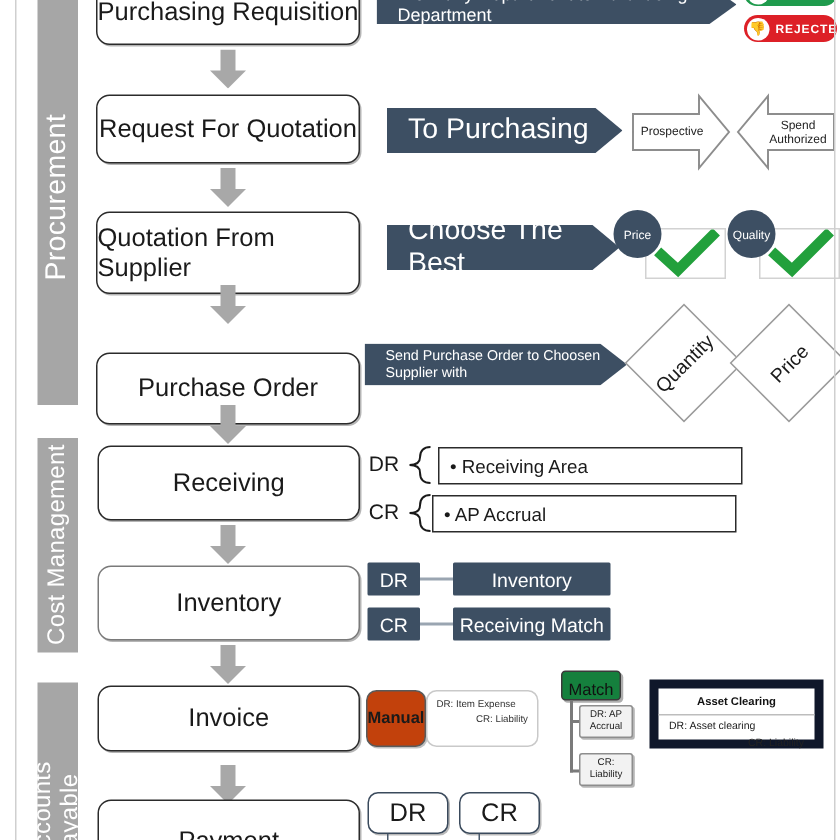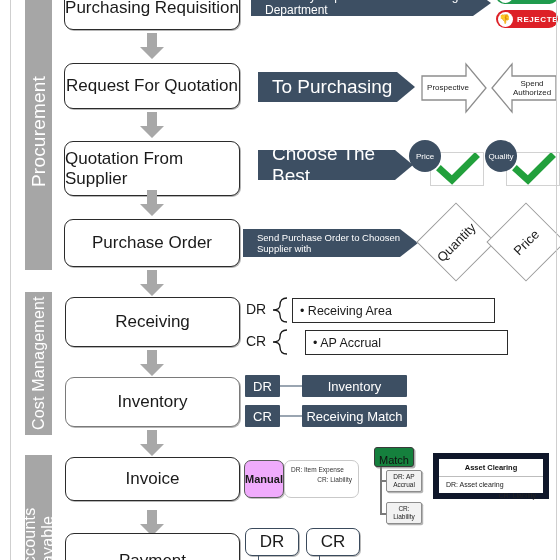--- a/index.html
+++ b/index.html
@@ -119,21 +119,21 @@
   
   .dblock{
     position:absolute;background:#3d4f63;color:#fff;
     display:flex;align-items:center;justify-content:center;
     font-size:13px;box-sizing:border-box;border-radius:1px;
   }
   .dline{position:absolute;background:#9aa5b1;height:2px;}
 
   
   .wbox{
-    position:absolute;background:#f0abfc;border:1.4px solid #5a5a5a;
+    position:absolute;background:#c2410c;border:1.4px solid #5a5a5a;
     box-sizing:border-box;border-radius:7px;
     display:flex;align-items:center;justify-content:center;
     font-size:11px;font-weight:bold;color:#1a1a1a;
     box-shadow:1px 1px 0 rgba(150,150,150,.6);
   }
   .wnote{
     position:absolute;background:#fff;border:1px solid #c9c9c9;
     box-sizing:border-box;border-radius:7px;
     font-size:6.5px;color:#333;padding:5px 6px 0 6px;
   }
@@ -218,21 +218,21 @@
   <div class="pbox" style="left:64px;top:141px;width:176px;height:55px;">
     <span>Quotation From Supplier</span>
   </div>
 
   <div class="darrow" style="left:139px;top:190px;">
     <svg width="26" height="26" viewBox="0 0 26 26">
         <polygon points="8,0 18,0 18,14 25,14 13,26 1,14 8,14" fill="#a8a8a8"></polygon>
       </svg>
   </div>
 
-  <div class="pbox" style="left:64px;top:219px;width:176px;height:48px;">
+  <div class="pbox" style="left:64px;top:235px;width:176px;height:48px;">
     <span>Purchase Order</span>
   </div>
 
   <div class="darrow" style="left:139px;top:270px;">
     <svg width="26" height="26" viewBox="0 0 26 26">
         <polygon points="8,0 18,0 18,14 25,14 13,26 1,14 8,14" fill="#a8a8a8"></polygon>
       </svg>
   </div>
 
   <div class="pbox" style="left:65px;top:297px;width:175px;height:50px;">
@@ -346,21 +346,21 @@
   </div>
 
   <div class="drcr-lbl" style="left:243px;top:332px;width:26px;height:18px;">
     <span>CR</span>
   </div>
   <div class="brace" style="left:272px;top:329px;">
     <svg width="16" height="26" viewBox="0 0 16 26">
       <path d="M15 1 Q8 1 8 8 Q8 13 1 13 Q8 13 8 18 Q8 25 15 25" fill="none" stroke="#1a1a1a" stroke-width="1.3"></path>
     </svg>
   </div>
-  <div class="bullbox" style="left:305px;top:330px;width:203px;height:25px;">
+  <div class="bullbox" style="left:288px;top:330px;width:203px;height:25px;">
     <span>• AP Accrual</span>
   </div>
 
   <div class="dblock" style="left:245px;top:375px;width:35px;height:22px;">
     <span>DR</span>
   </div>
   <div class="dline" style="left:280px;top:385px;width:22px;"></div>
   <div class="dblock" style="left:302px;top:375px;width:105px;height:22px;">
     <span>Inventory</span>
   </div>

